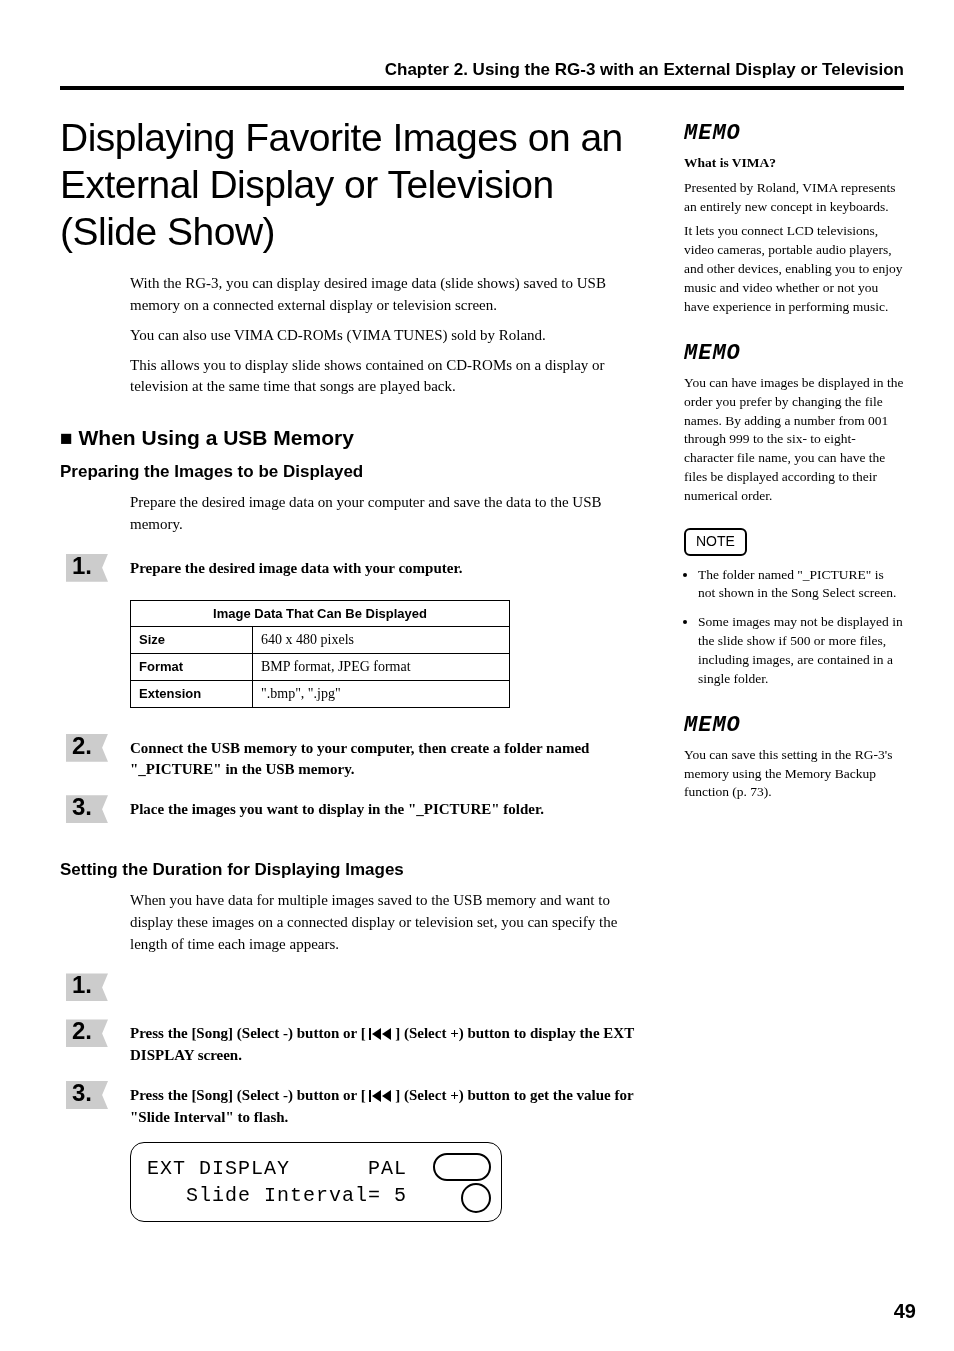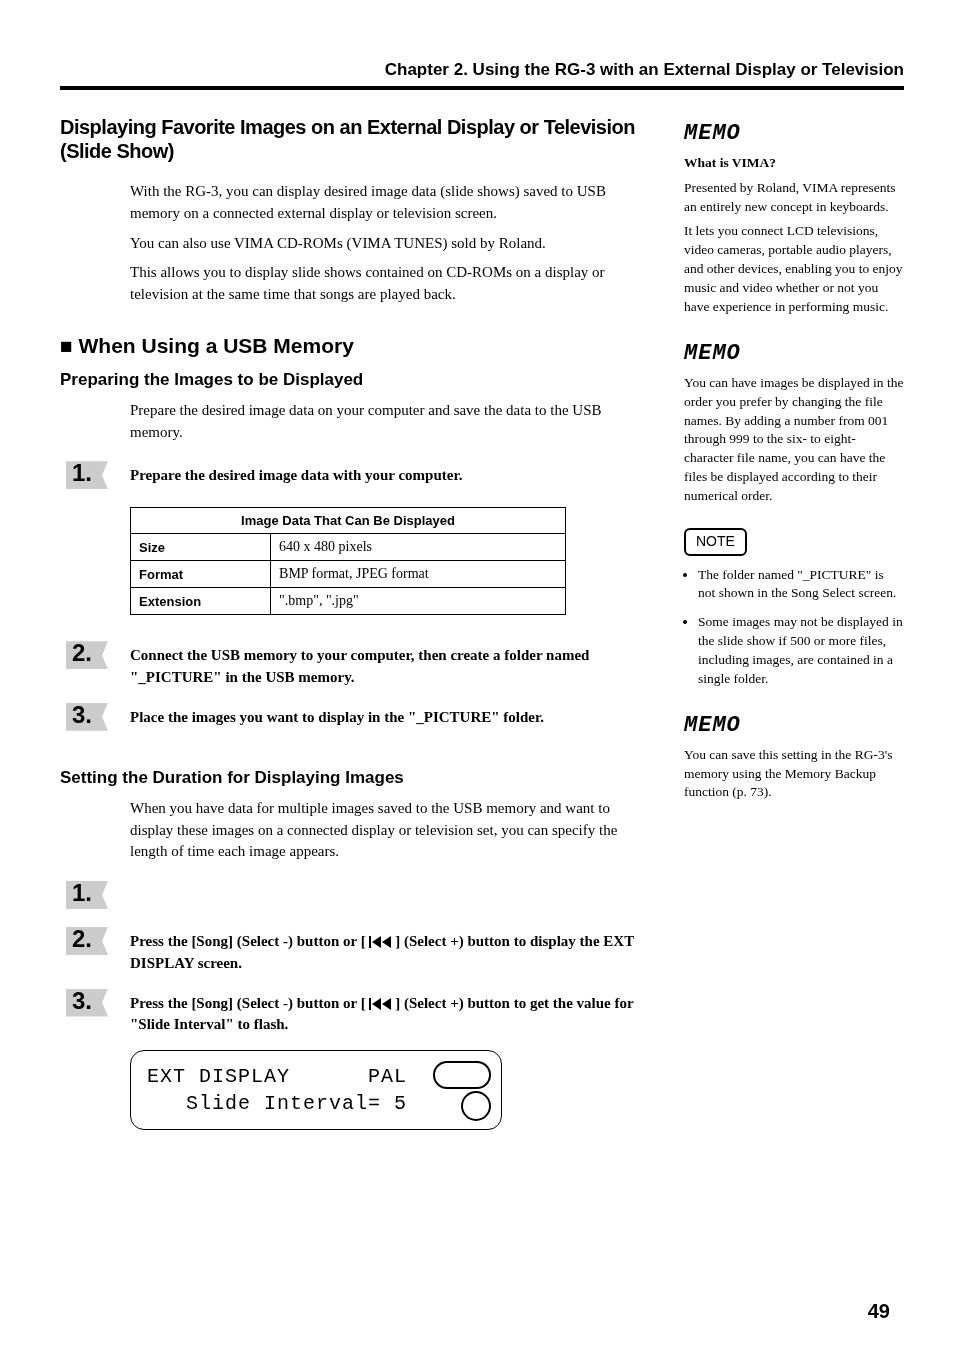--- a/index.html
+++ b/index.html
@@ -18,22 +18,22 @@
     text-align: right;
     border-bottom: 4px solid #000;
     padding-bottom: 6px;
     margin-bottom: 25px;
   }
   .page-body { display: flex; gap: 28px; }
   .main { flex: 1; min-width: 0; }
   .side { width: 220px; padding-top: 4px; }
   h1.big-title {
     font-family: Arial, Helvetica, sans-serif;
-    font-weight: 700;
-    font-size: 20px;
+    font-weight: 400;
+    font-size: 39px;
     line-height: 1.2;
     margin-bottom: 18px;
     letter-spacing: -0.5px;
   }
   .intro p { font-size: 15px; margin: 0 0 8px 70px; line-height: 1.45; }
   h2.sec {
     font-family: Arial, Helvetica, sans-serif;
     font-weight: 900;
     font-size: 21px;
     margin: 28px 0 12px 0;
@@ -62,21 +62,21 @@
     top: -2px;
     font-family: Arial, Helvetica, sans-serif;
     font-weight: 900;
     font-size: 24px;
   }
   .step-body { flex: 1; font-size: 15px; line-height: 1.45; padding-top: 4px; }
   .step-body.bold { font-weight: bold; }
   table.spec {
     border-collapse: collapse;
     margin: 10px 0 0 70px;
-    width: 436px;
+    width: 380px;
     font-size: 13px;
     font-family: Arial, Helvetica, sans-serif;
   }
   table.spec th, table.spec td {
     border: 1px solid #000;
     padding: 5px 8px;
     text-align: left;
   }
   table.spec thead th {
     text-align: center;
@@ -122,21 +122,21 @@
   .lcd .row { white-space: pre; }
   .lcd .circ {
     position: absolute;
     border: 2px solid #000;
     border-radius: 50%;
   }
   .lcd .c1 { width: 58px; height: 28px; border-radius: 14px; right: 10px; top: 10px; }
   .lcd .c2 { width: 30px; height: 30px; right: 10px; bottom: 8px; }
   .page-num {
     position: absolute;
-    right: 64px;
+    right: 38px;
     bottom: 28px;
     font-family: Arial, sans-serif;
     font-weight: bold;
     font-size: 20px;
   }
 </style>
 </head>
 <body>
 
 <div class="chapter-head">Chapter 2. Using the RG-3 with an External Display or Television</div>

